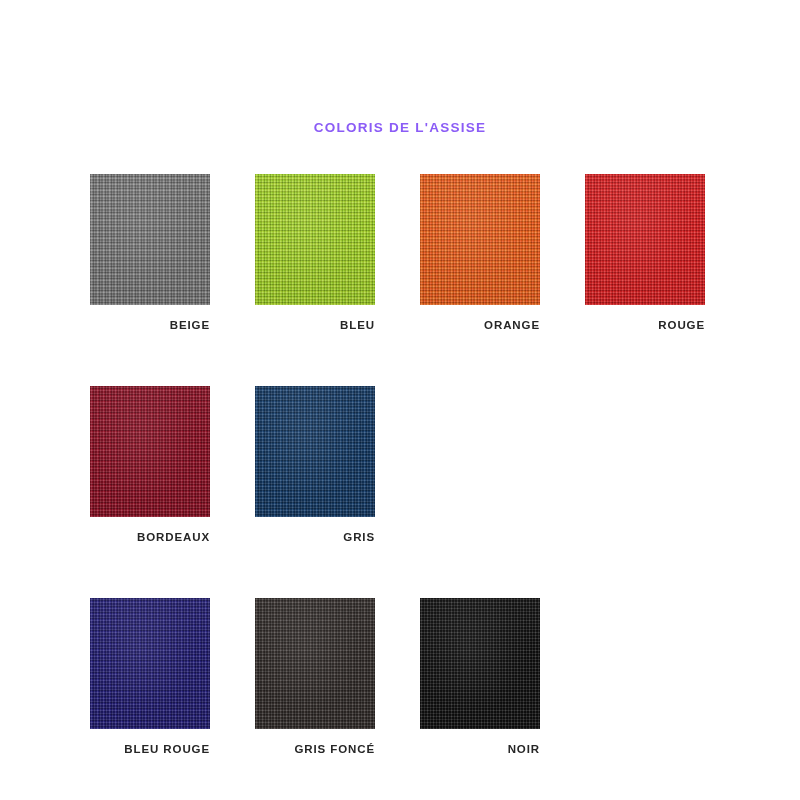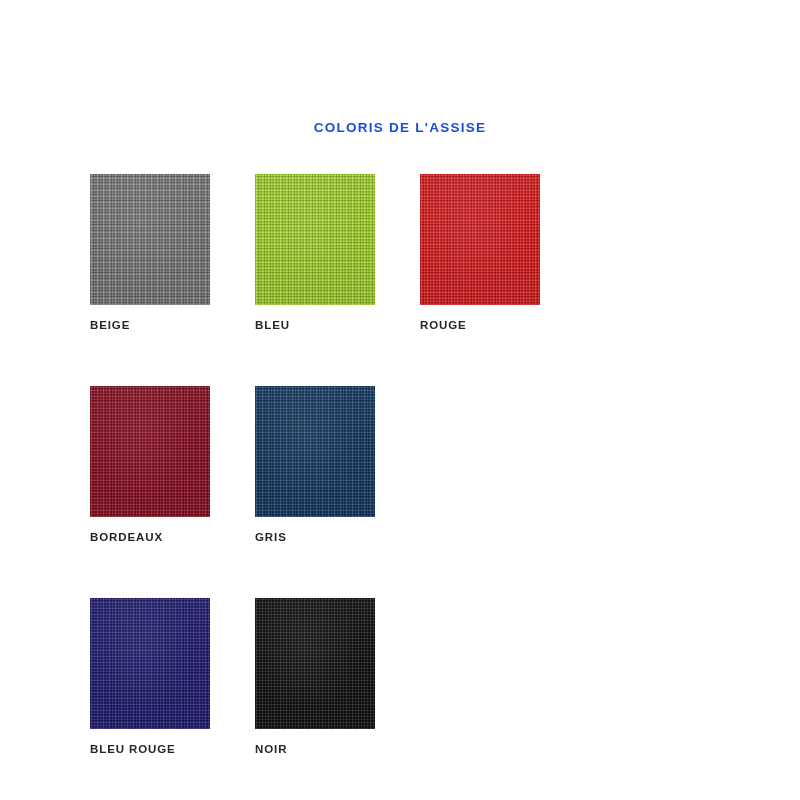--- a/index.html
+++ b/index.html
@@ -49,21 +49,21 @@
     flex-direction: row;
     margin-bottom: 55px;
   }
   .swatch-row:last-child { margin-bottom: 0; }
 
   .swatch-cell {
     width: 120px;
     margin-right: 45px;
     display: flex;
     flex-direction: column;
-    align-items: flex-start;
+    align-items: flex-end;
   }
   .swatch-cell:last-child { margin-right: 0; }
   .swatch-cell.empty { visibility: hidden; }
 
   
   .chip {
     position: relative;
     width: 120px;
     height: 131px;
     overflow: hidden;
@@ -146,41 +146,49 @@
     text-align: center;
     white-space: nowrap;
     font-family: "Liberation Sans", sans-serif;
   }
 </style>
 </head>
 <body>
 
 <div id="page" style="background: rgb(255, 255, 255);">
 
-  <div id="title" style="color: #1d4ed8;">COLORIS DE L'ASSISE</div>
+  <div id="title" style="color: #8b5cf6;">COLORIS DE L'ASSISE</div>
 
   <div id="swatch-grid">
       <div class="swatch-row">
         <div class="swatch-cell">
           <div class="chip" style="background-color: rgb(125, 125, 125);">
             <div class="weave"></div>
             <div class="weave2"></div>
             <div class="shade"></div>
           </div>
           <div class="swatch-label">BEIGE</div>
         </div>
         <div class="swatch-cell">
           <div class="chip" style="background-color: rgb(168, 217, 43);">
             <div class="weave"></div>
             <div class="weave2"></div>
             <div class="shade"></div>
           </div>
           <div class="swatch-label">BLEU</div>
         </div>
         <div class="swatch-cell">
+          <div class="chip" style="background-color: rgb(242, 98, 28);">
+            <div class="weave"></div>
+            <div class="weave2"></div>
+            <div class="shade"></div>
+          </div>
+          <div class="swatch-label">ORANGE</div>
+        </div>
+        <div class="swatch-cell">
           <div class="chip" style="background-color: rgb(224, 31, 33);">
             <div class="weave"></div>
             <div class="weave2"></div>
             <div class="shade"></div>
           </div>
           <div class="swatch-label">ROUGE</div>
         </div>
       </div>
       <div class="swatch-row">
         <div class="swatch-cell">
@@ -201,20 +209,28 @@
         </div>
       </div>
       <div class="swatch-row">
         <div class="swatch-cell">
           <div class="chip" style="background-color: rgb(34, 29, 116);">
             <div class="weave"></div>
             <div class="weave2"></div>
             <div class="shade"></div>
           </div>
           <div class="swatch-label">BLEU ROUGE</div>
+        </div>
+        <div class="swatch-cell">
+          <div class="chip" style="background-color: rgb(52, 46, 44);">
+            <div class="weave"></div>
+            <div class="weave2"></div>
+            <div class="shade"></div>
+          </div>
+          <div class="swatch-label">GRIS FONCÉ</div>
         </div>
         <div class="swatch-cell">
           <div class="chip" style="background-color: rgb(17, 17, 17);">
             <div class="weave"></div>
             <div class="weave2"></div>
             <div class="shade"></div>
           </div>
           <div class="swatch-label">NOIR</div>
         </div>
         <div class="swatch-cell empty"></div>

